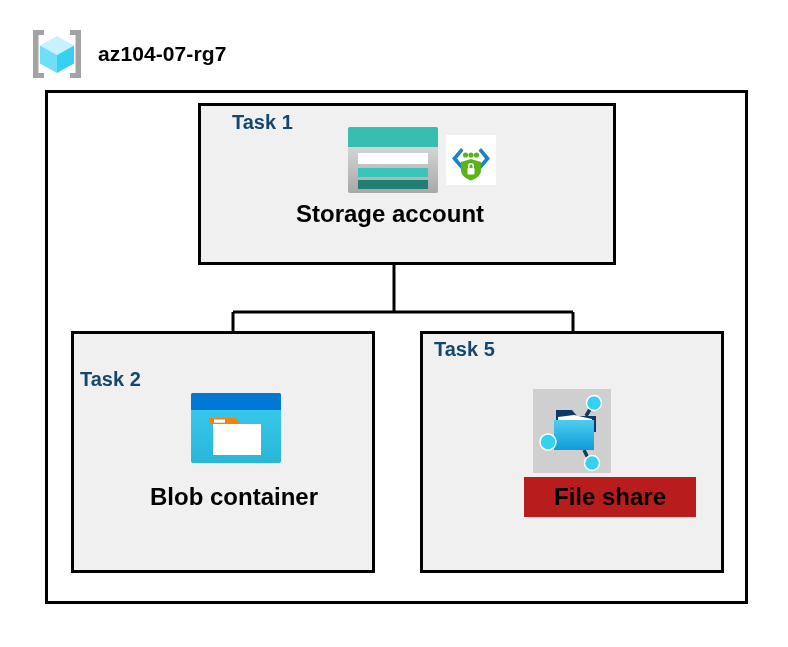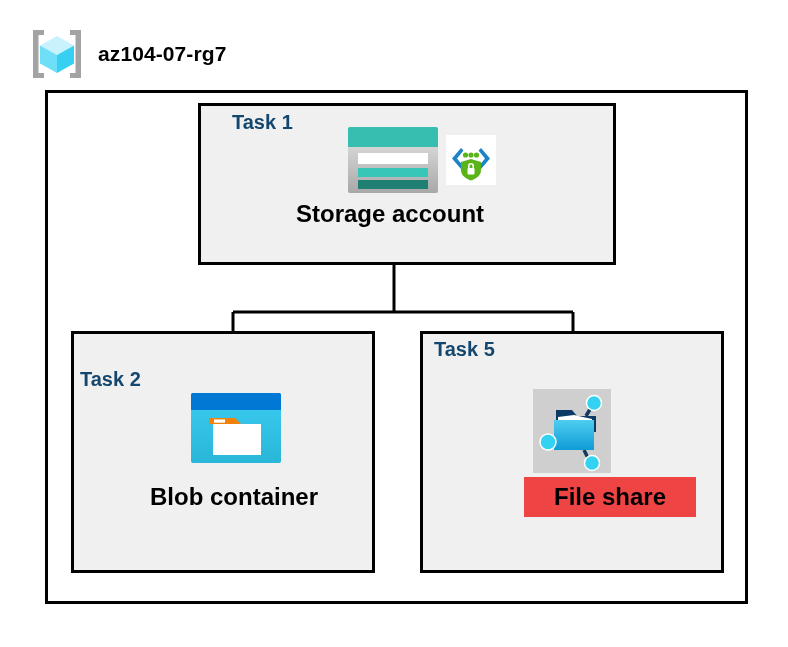--- a/index.html
+++ b/index.html
@@ -85,21 +85,21 @@
     color: #000000;
     white-space: nowrap;
     text-align: center;
   }
   #storage-label { left: 296px; top: 200px; }
   #blob-label    { left: 150px; top: 483px; }
   #fileshare-label {
     left: 524px; top: 477px;
     width: 148px;
     padding: 6px 12px;
-    background: #ef4444;
+    background: #b91c1c;
     box-sizing: content-box;
   }
 
   
   #fileshare-icon-bg {
     position: absolute;
     left: 533px; top: 389px;
     width: 78px; height: 84px;
     background: #cfcfcf;
   }

